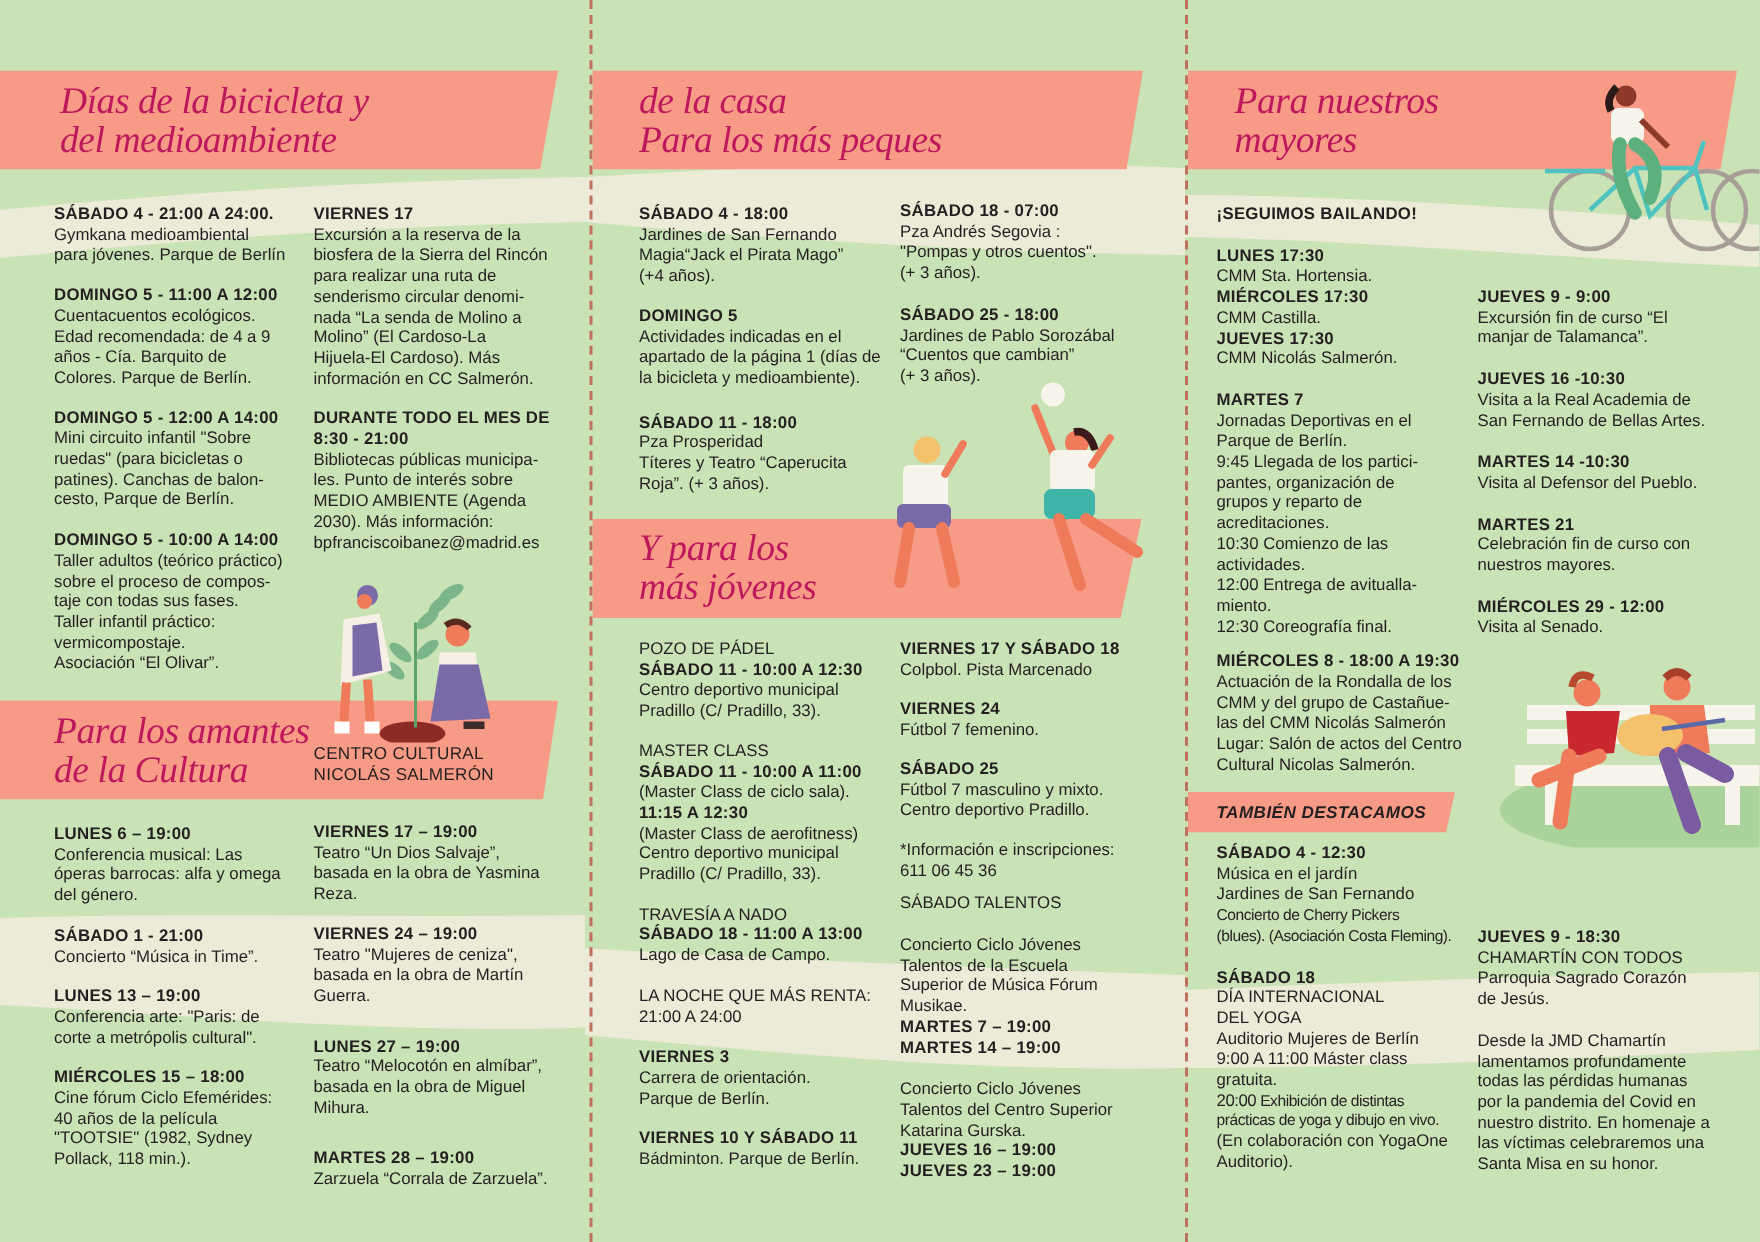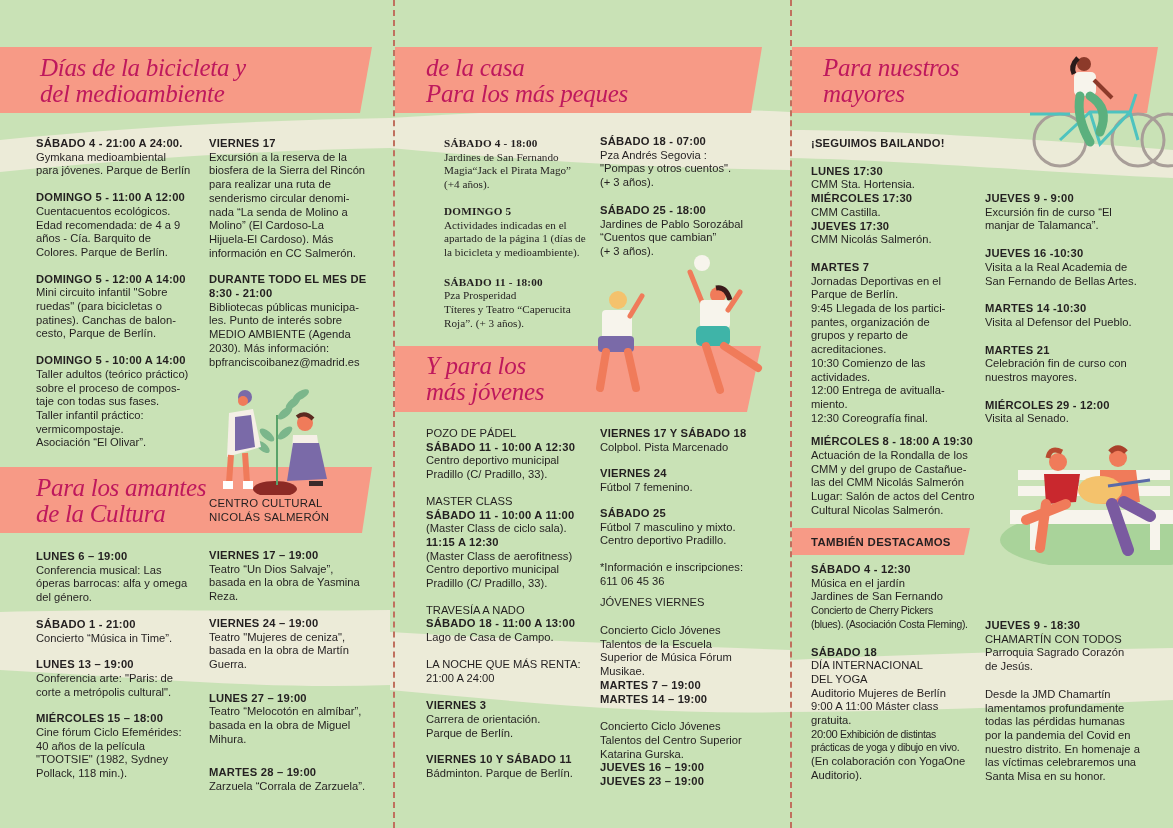--- a/index.html
+++ b/index.html
@@ -246,21 +246,21 @@
       <span class="t">Teatro “Melocotón en almíbar”,
 basada en la obra de Miguel
 Mihura.</span>
     </div>
   <div class="ev">
       <span class="h">MARTES 28 – 19:00</span>
       <span class="t">Zarzuela “Corrala de Zarzuela”.</span>
     </div>
 </div>
 
-<div class="col" style="left:444px;top:137px;width:172px;font-family:Liberation Serif, serif;">
+<div class="col" style="left:426px;top:137px;width:172px;">
   <div class="ev">
       <span class="h">SÁBADO 4 - 18:00</span>
       <span class="t">Jardines de San Fernando
 Magia“Jack el Pirata Mago”
 (+4 años).</span>
     </div>
   <div class="ev" style="margin-bottom:16px;">
       <span class="h">DOMINGO 5</span>
       <span class="t">Actividades indicadas en el
 apartado de la página 1 (días de
@@ -335,21 +335,21 @@
   <div class="ev">
       <span class="h">SÁBADO 25</span>
       <span class="t">Fútbol 7 masculino y mixto.
 Centro deportivo Pradillo.</span>
     </div>
   <div class="ev" style="margin-bottom:8px;">
       <span class="plain t">*Información e inscripciones:
 611 06 45 36</span>
     </div>
   <div class="ev" style="margin-bottom:14px;">
-      <span class="plain t">JÓVENES VIERNES</span>
+      <span class="plain t">SÁBADO TALENTOS</span>
     </div>
   <div class="ev" style="margin-bottom:14px;">
       <span class="plain t">Concierto Ciclo Jóvenes
 Talentos de la Escuela
 Superior de Música Fórum
 Musikae.</span>
       <span class="h t">MARTES 7 – 19:00
 MARTES 14 – 19:00</span>
     </div>
   <div class="ev">
@@ -418,21 +418,21 @@
     </div>
   <div class="ev">
       <span class="h">MIÉRCOLES 29 - 12:00</span>
       <span class="t">Visita al Senado.</span>
     </div>
 </div>
 
 <svg class="tag" style="left:792px;top:528px;background:none" width="178" height="27">
     <polygon points="0,0 178,0 172,27 0,27" fill="#f79a86"></polygon>
   </svg>
-<div class="tagtext" style="left:811px;top:536px;">TAMBIÉN DESTACAMOS</div>
+<div class="tagtext" style="left:811px;top:536px;font-style:italic;">TAMBIÉN DESTACAMOS</div>
 
 <div class="col" style="left:811px;top:563px;width:178px;">
   <div class="ev" style="margin-bottom:14px;">
     <span class="h">SÁBADO 4 - 12:30</span>
     <span class="t">Música en el jardín
 Jardines de San Fernando</span>
     <span class="t" style="font-size:10.4px;letter-spacing:-0.3px;">Concierto de Cherry Pickers
 (blues). (Asociación Costa Fleming).</span>
   </div>
   <div class="ev">

